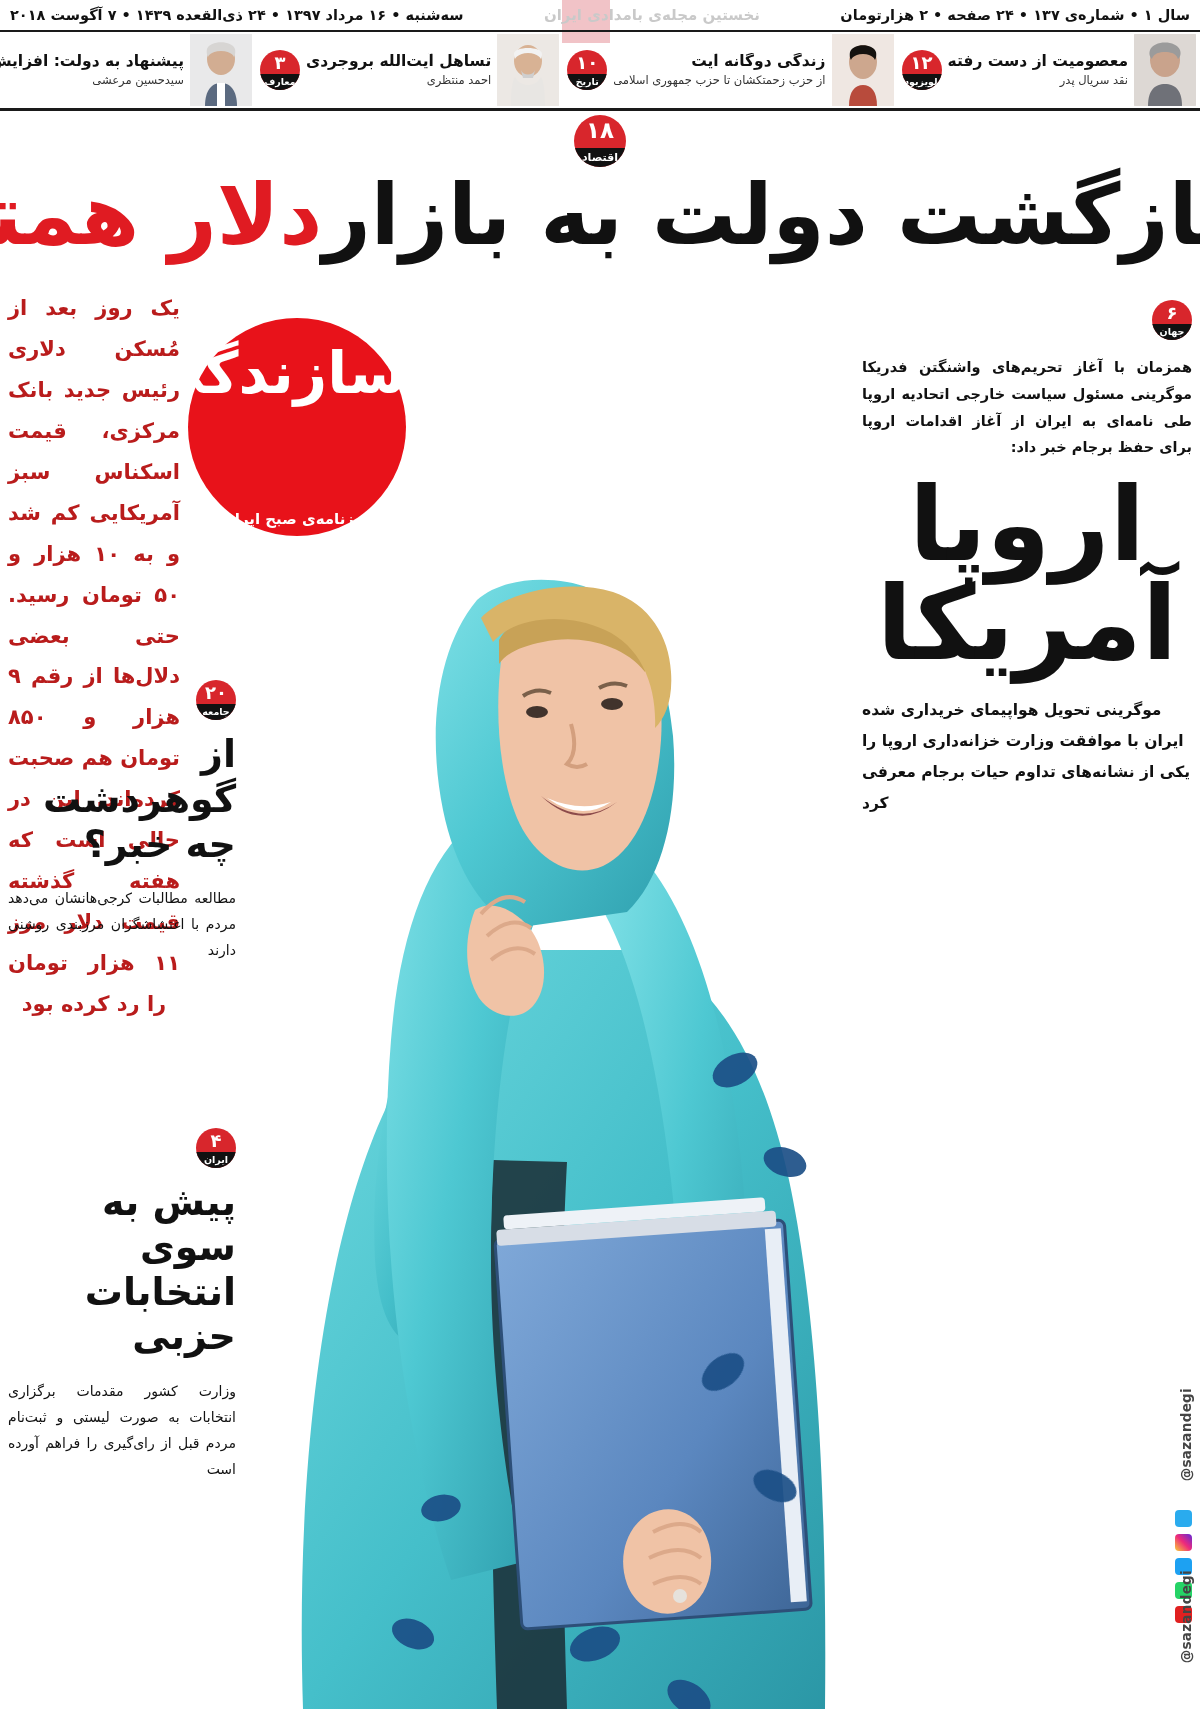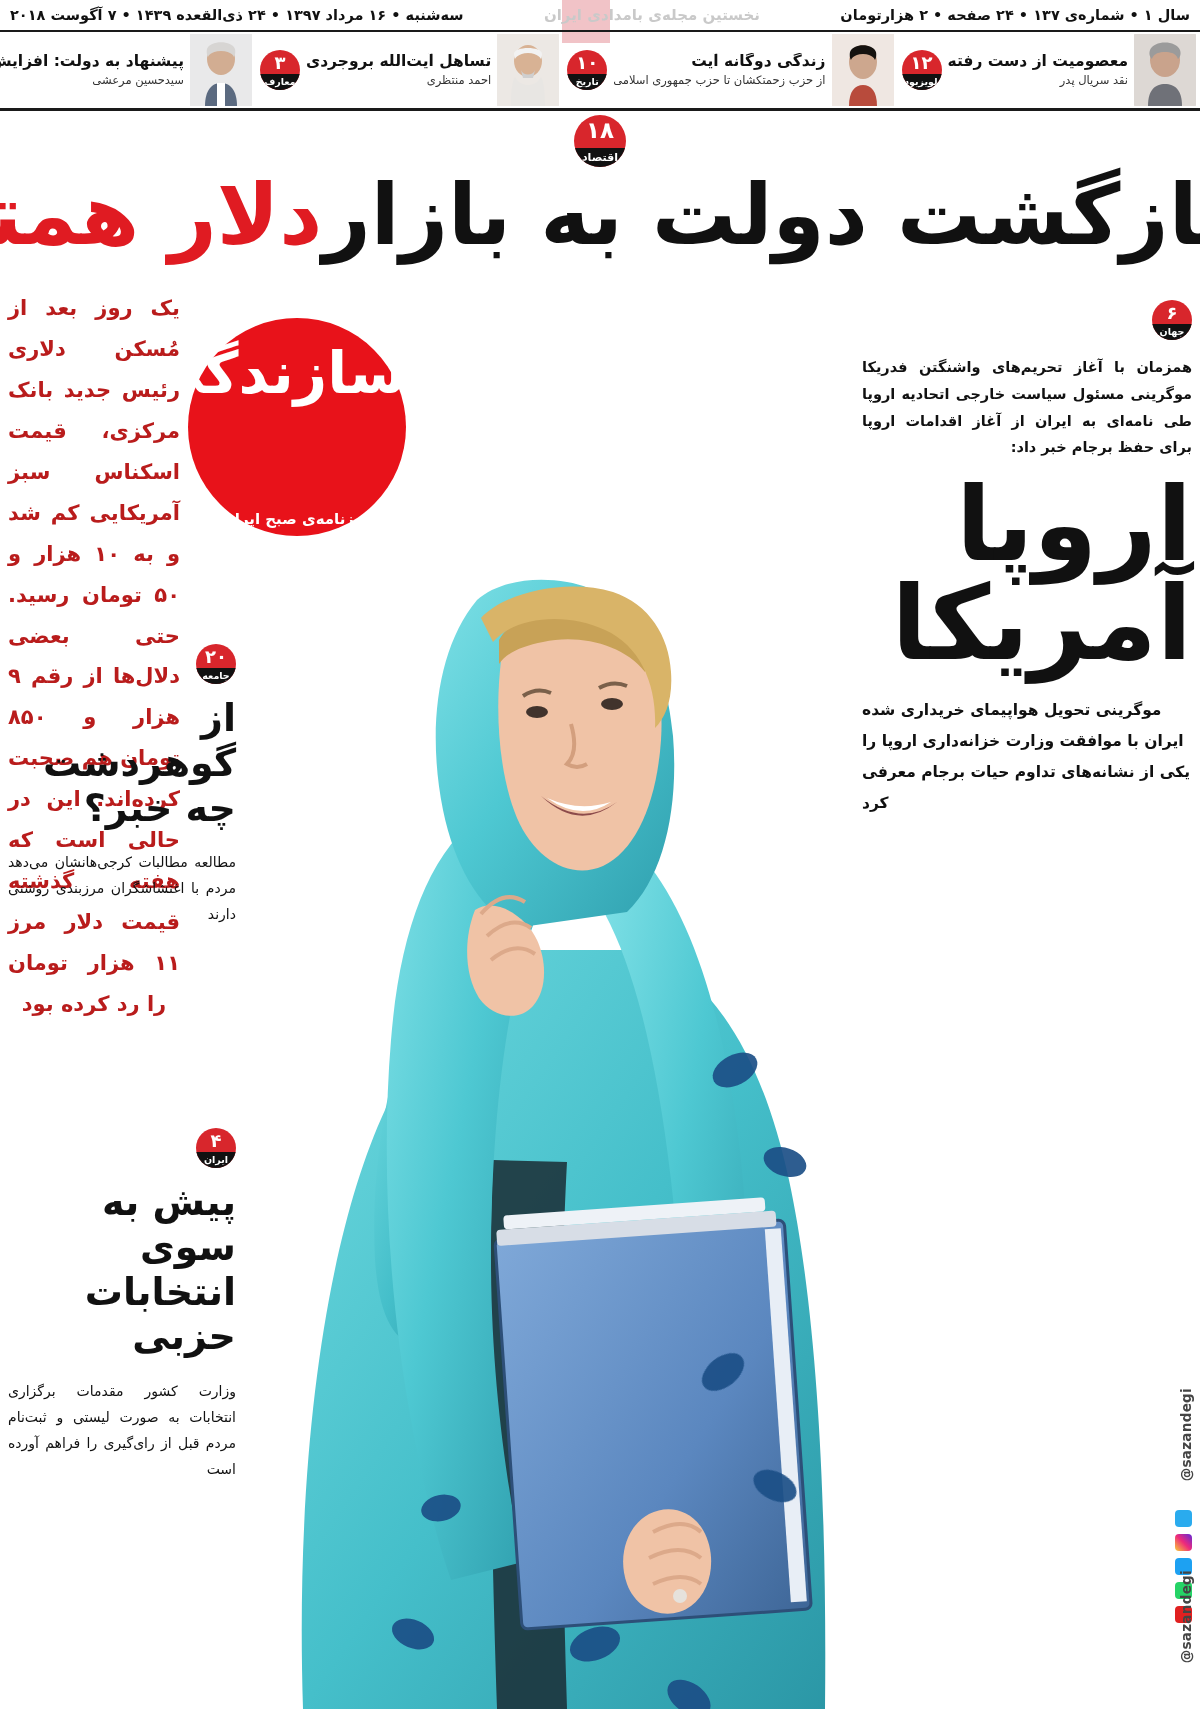--- a/index.html
+++ b/index.html
@@ -103,34 +103,34 @@
   .left-block{position:absolute;left:8px;width:228px;direction:rtl;}
   .lb-badge{margin-bottom:12px;}
   .lb-title{
     font-size:38px;font-weight:bold;line-height:1.18;color:#111;text-align:right;
     letter-spacing:-1px;
   }
   .lb-body{
     font-size:14px;line-height:1.85;color:#111;font-weight:400;margin-top:20px;
     text-align:justify;text-align-last:right;
   }
-  #society-block{top:644px;}
+  #society-block{top:680px;}
   #iran-block{top:1128px;}
 
   
   .rightcol{
     position:absolute;top:300px;right:8px;width:330px;direction:rtl;text-align:right;
   }
   .rc-badge{margin:0 0 14px auto;}
   .rc-lead{
     font-size:14.5px;line-height:1.85;font-weight:bold;color:#111;text-align:justify;
     text-align-last:right;
   }
   .bighead{
-    margin-top:14px;direction:rtl;text-align:right;
+    margin-top:14px;direction:rtl;text-align:center;
   }
   .bighead .bh-line{
     font-size:103px;font-weight:bold;color:#111;line-height:.96;letter-spacing:-4px;
     display:block;
   }
   .rc-deck{
     margin-top:22px;font-size:15.5px;line-height:2.0;font-weight:bold;color:#111;
     text-align:left;
   }
 

